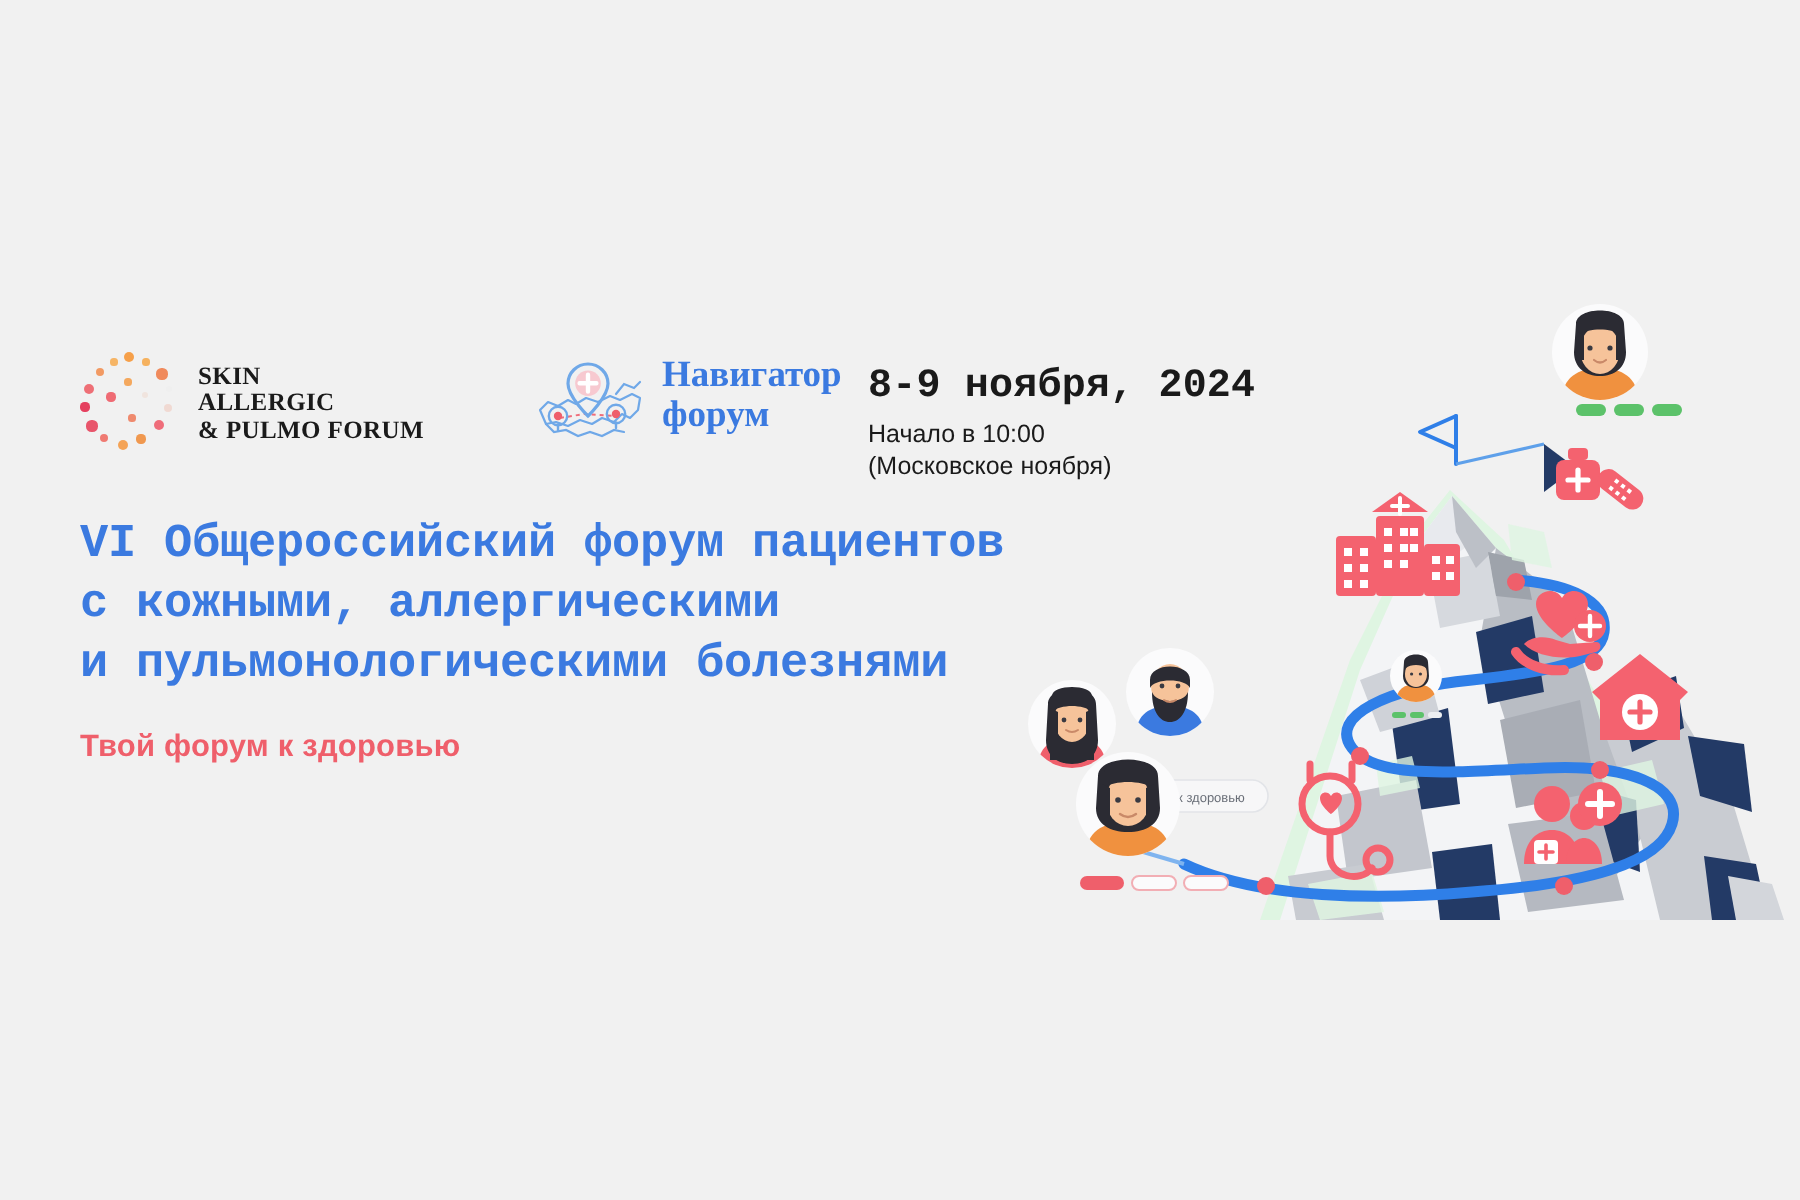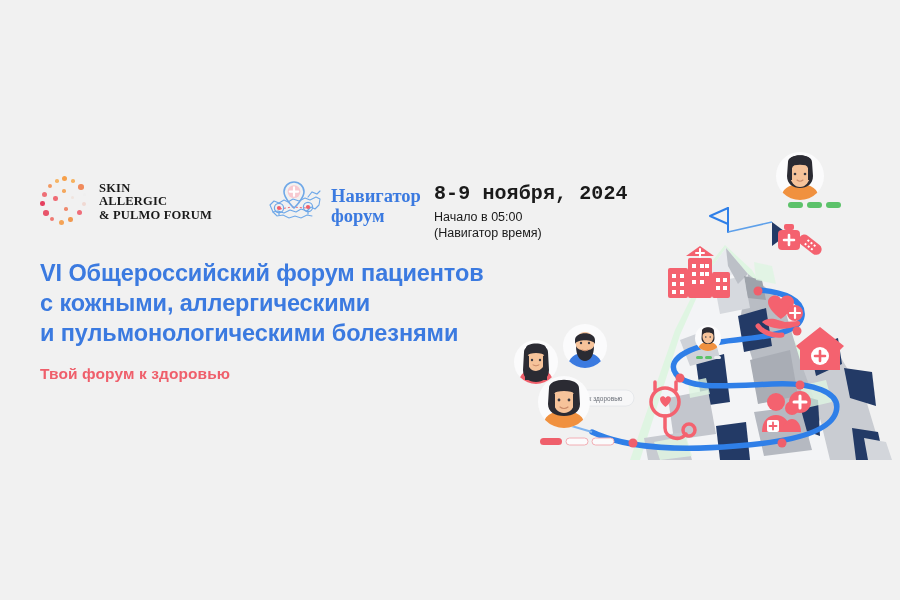--- a/index.html
+++ b/index.html
@@ -58,21 +58,21 @@
     font-weight: bold;
     font-size: 12.5px;
     line-height: 13.5px;
     letter-spacing: 0.2px;
     color: #1a1a1a;
     white-space: nowrap;
   }
 
   .nav-logo {
     display: flex;
-    align-items: flex-end;
+    align-items: flex-start;
     margin-left: 52px;
   }
   .nav-mark { width: 56px; height: 48px; flex: none; }
   .nav-words {
     margin-left: 8px;
     font-size: 18.5px;
     font-weight: bold;
     line-height: 20px;
     color: #3b7ae0;
     white-space: nowrap;
@@ -102,21 +102,21 @@
   .headline {
     position: absolute;
     left: 40px;
     top: 258px;
     font-size: 23.5px;
     font-weight: bold;
     line-height: 30px;
     color: #3b7ae0;
     letter-spacing: -0.1px;
   }
-  .headline div { white-space: nowrap; }
+  .headline div { white-space: nowrap; font-family: Liberation Mono, monospace; }
 
   .tagline {
     position: absolute;
     left: 40px;
     top: 365px;
     font-size: 15.5px;
     font-weight: bold;
     color: #ef5f6b;
     letter-spacing: 0.1px;
     white-space: nowrap;
@@ -193,22 +193,22 @@
           <div>Навигатор</div>
           <div>форум</div>
         </div>
       </div>
 
     </div>
   </div>
 
   <div class="date-block">
     <div class="date-main">8-9 ноября, 2024</div>
-    <div class="date-sub">Начало в 05:00</div>
-    <div class="date-sub" style="margin-top:0;">(Навигатор время)</div>
+    <div class="date-sub">Начало в 10:00</div>
+    <div class="date-sub" style="margin-top:0;">(Московское ноября)</div>
   </div>
 
   <div class="headline">
     <div>VI Общероссийский форум пациентов</div>
     <div>с кожными, аллергическими</div>
     <div>и пульмонологическими болезнями</div>
   </div>
 
   <div class="tagline">Твой форум к здоровью</div>
 

